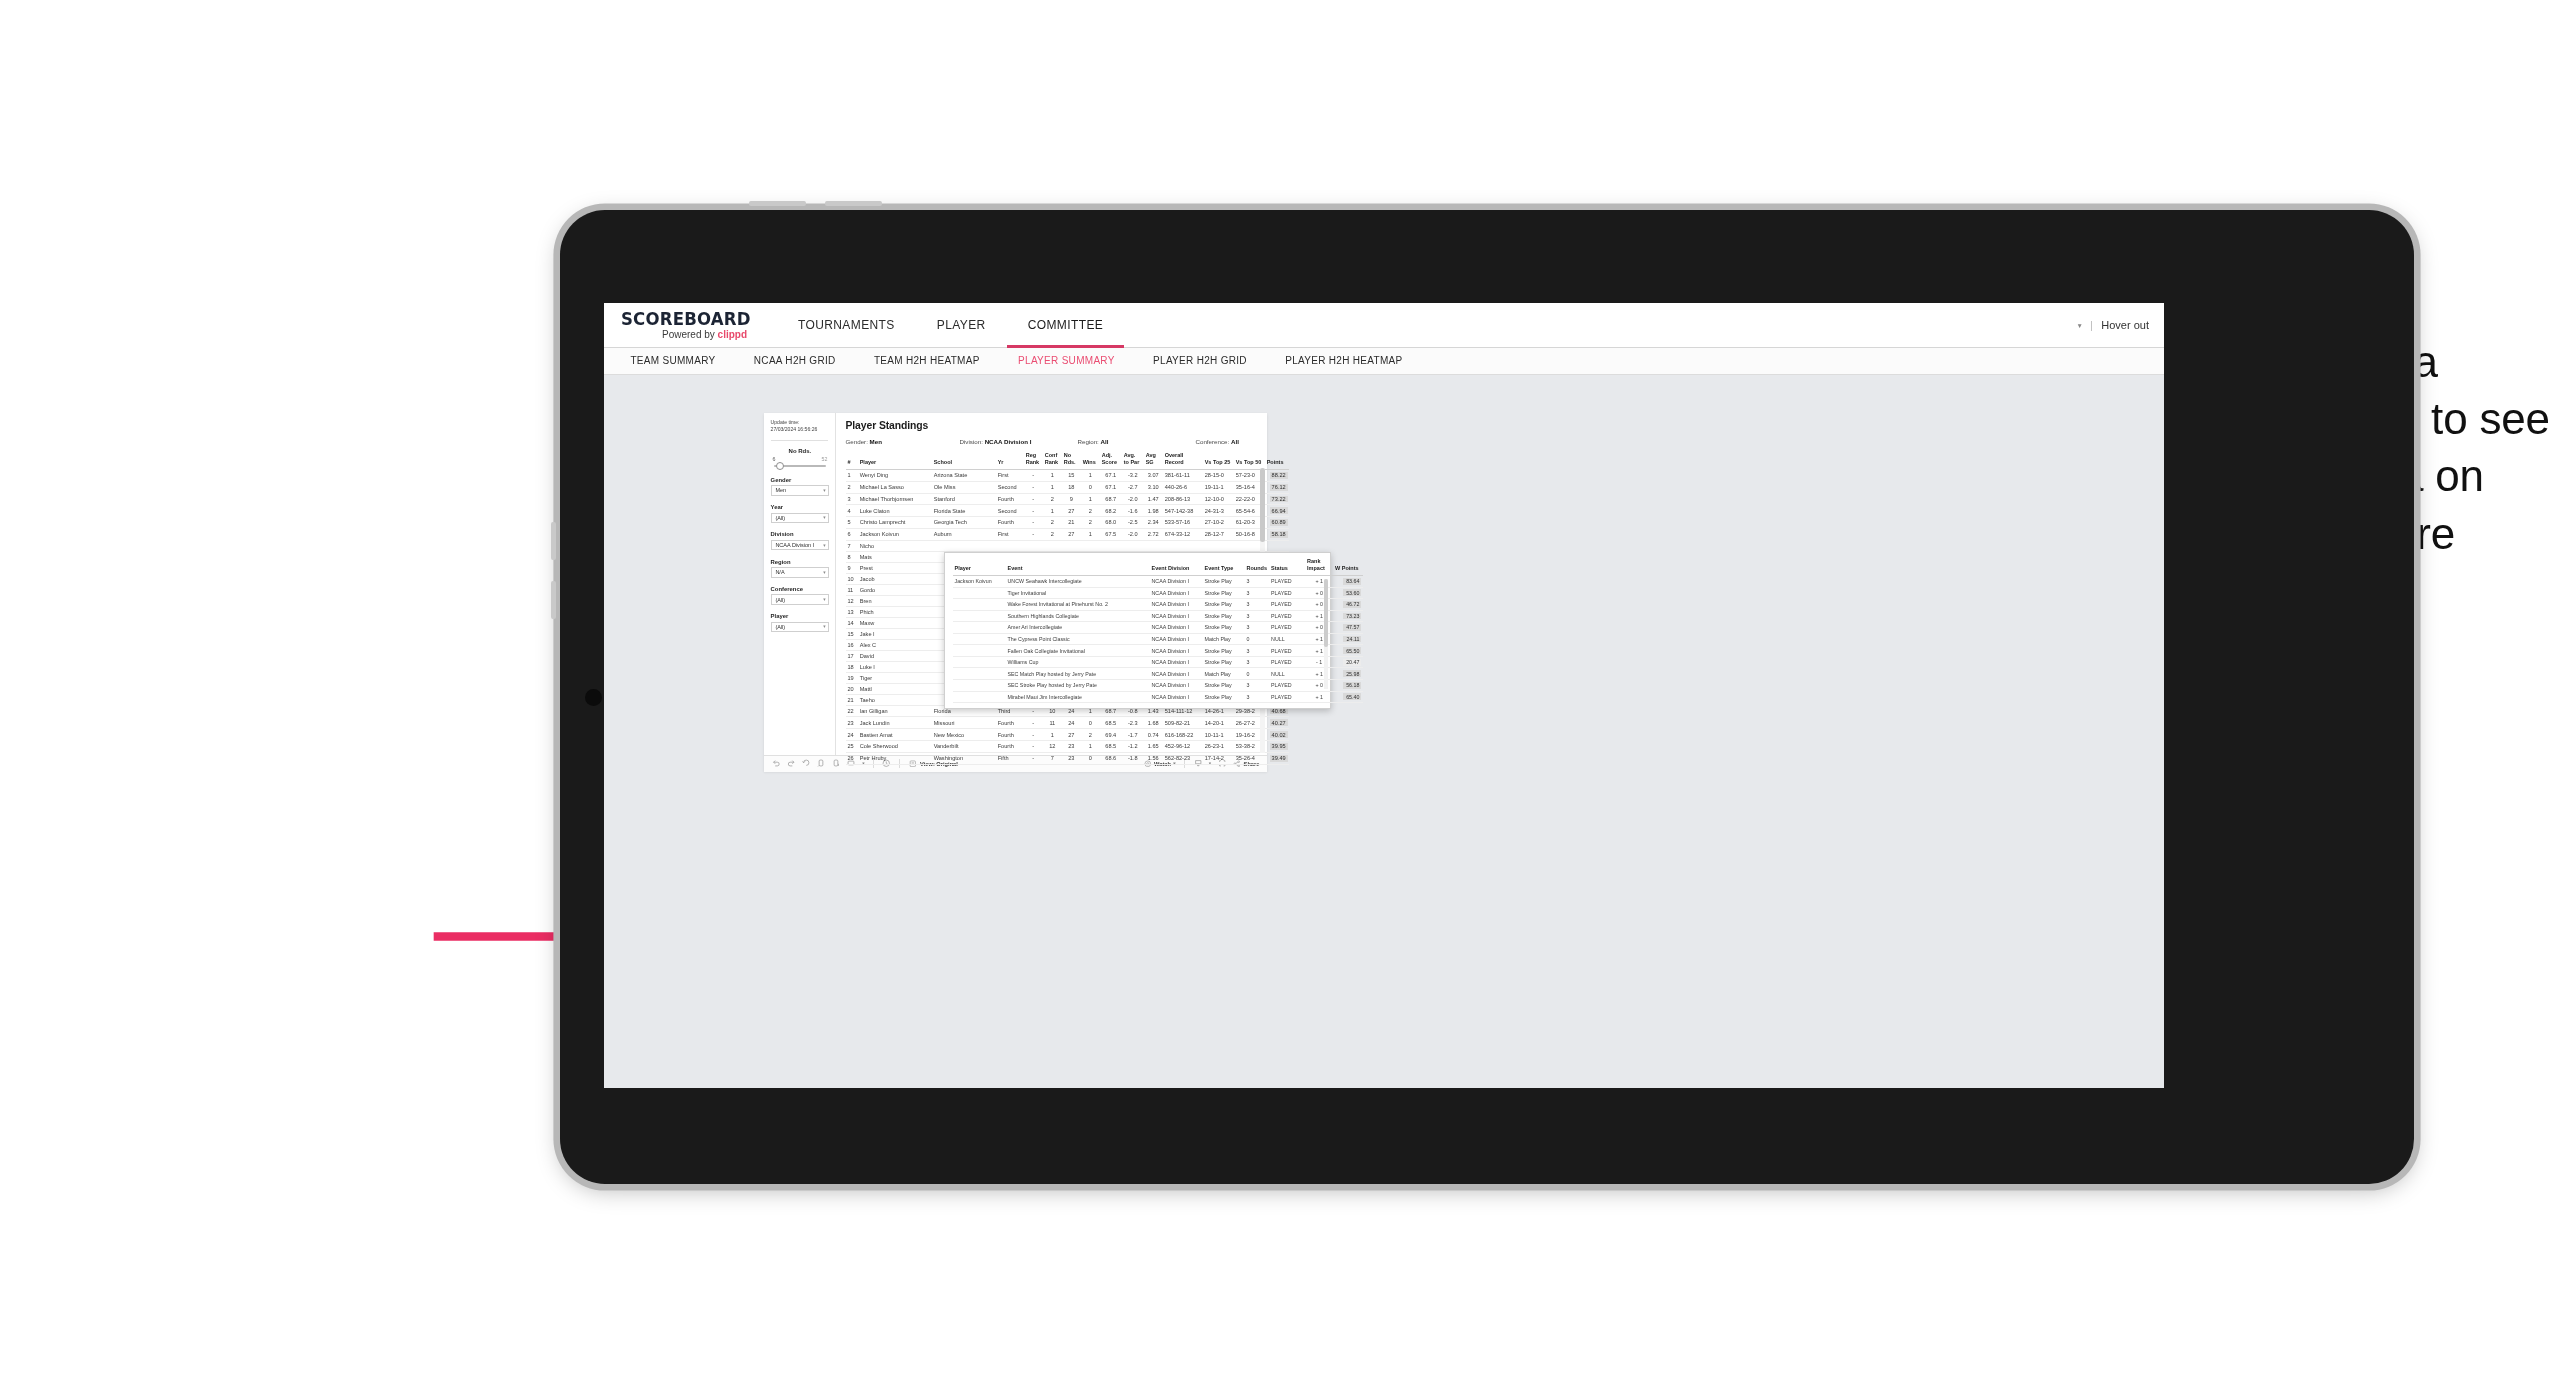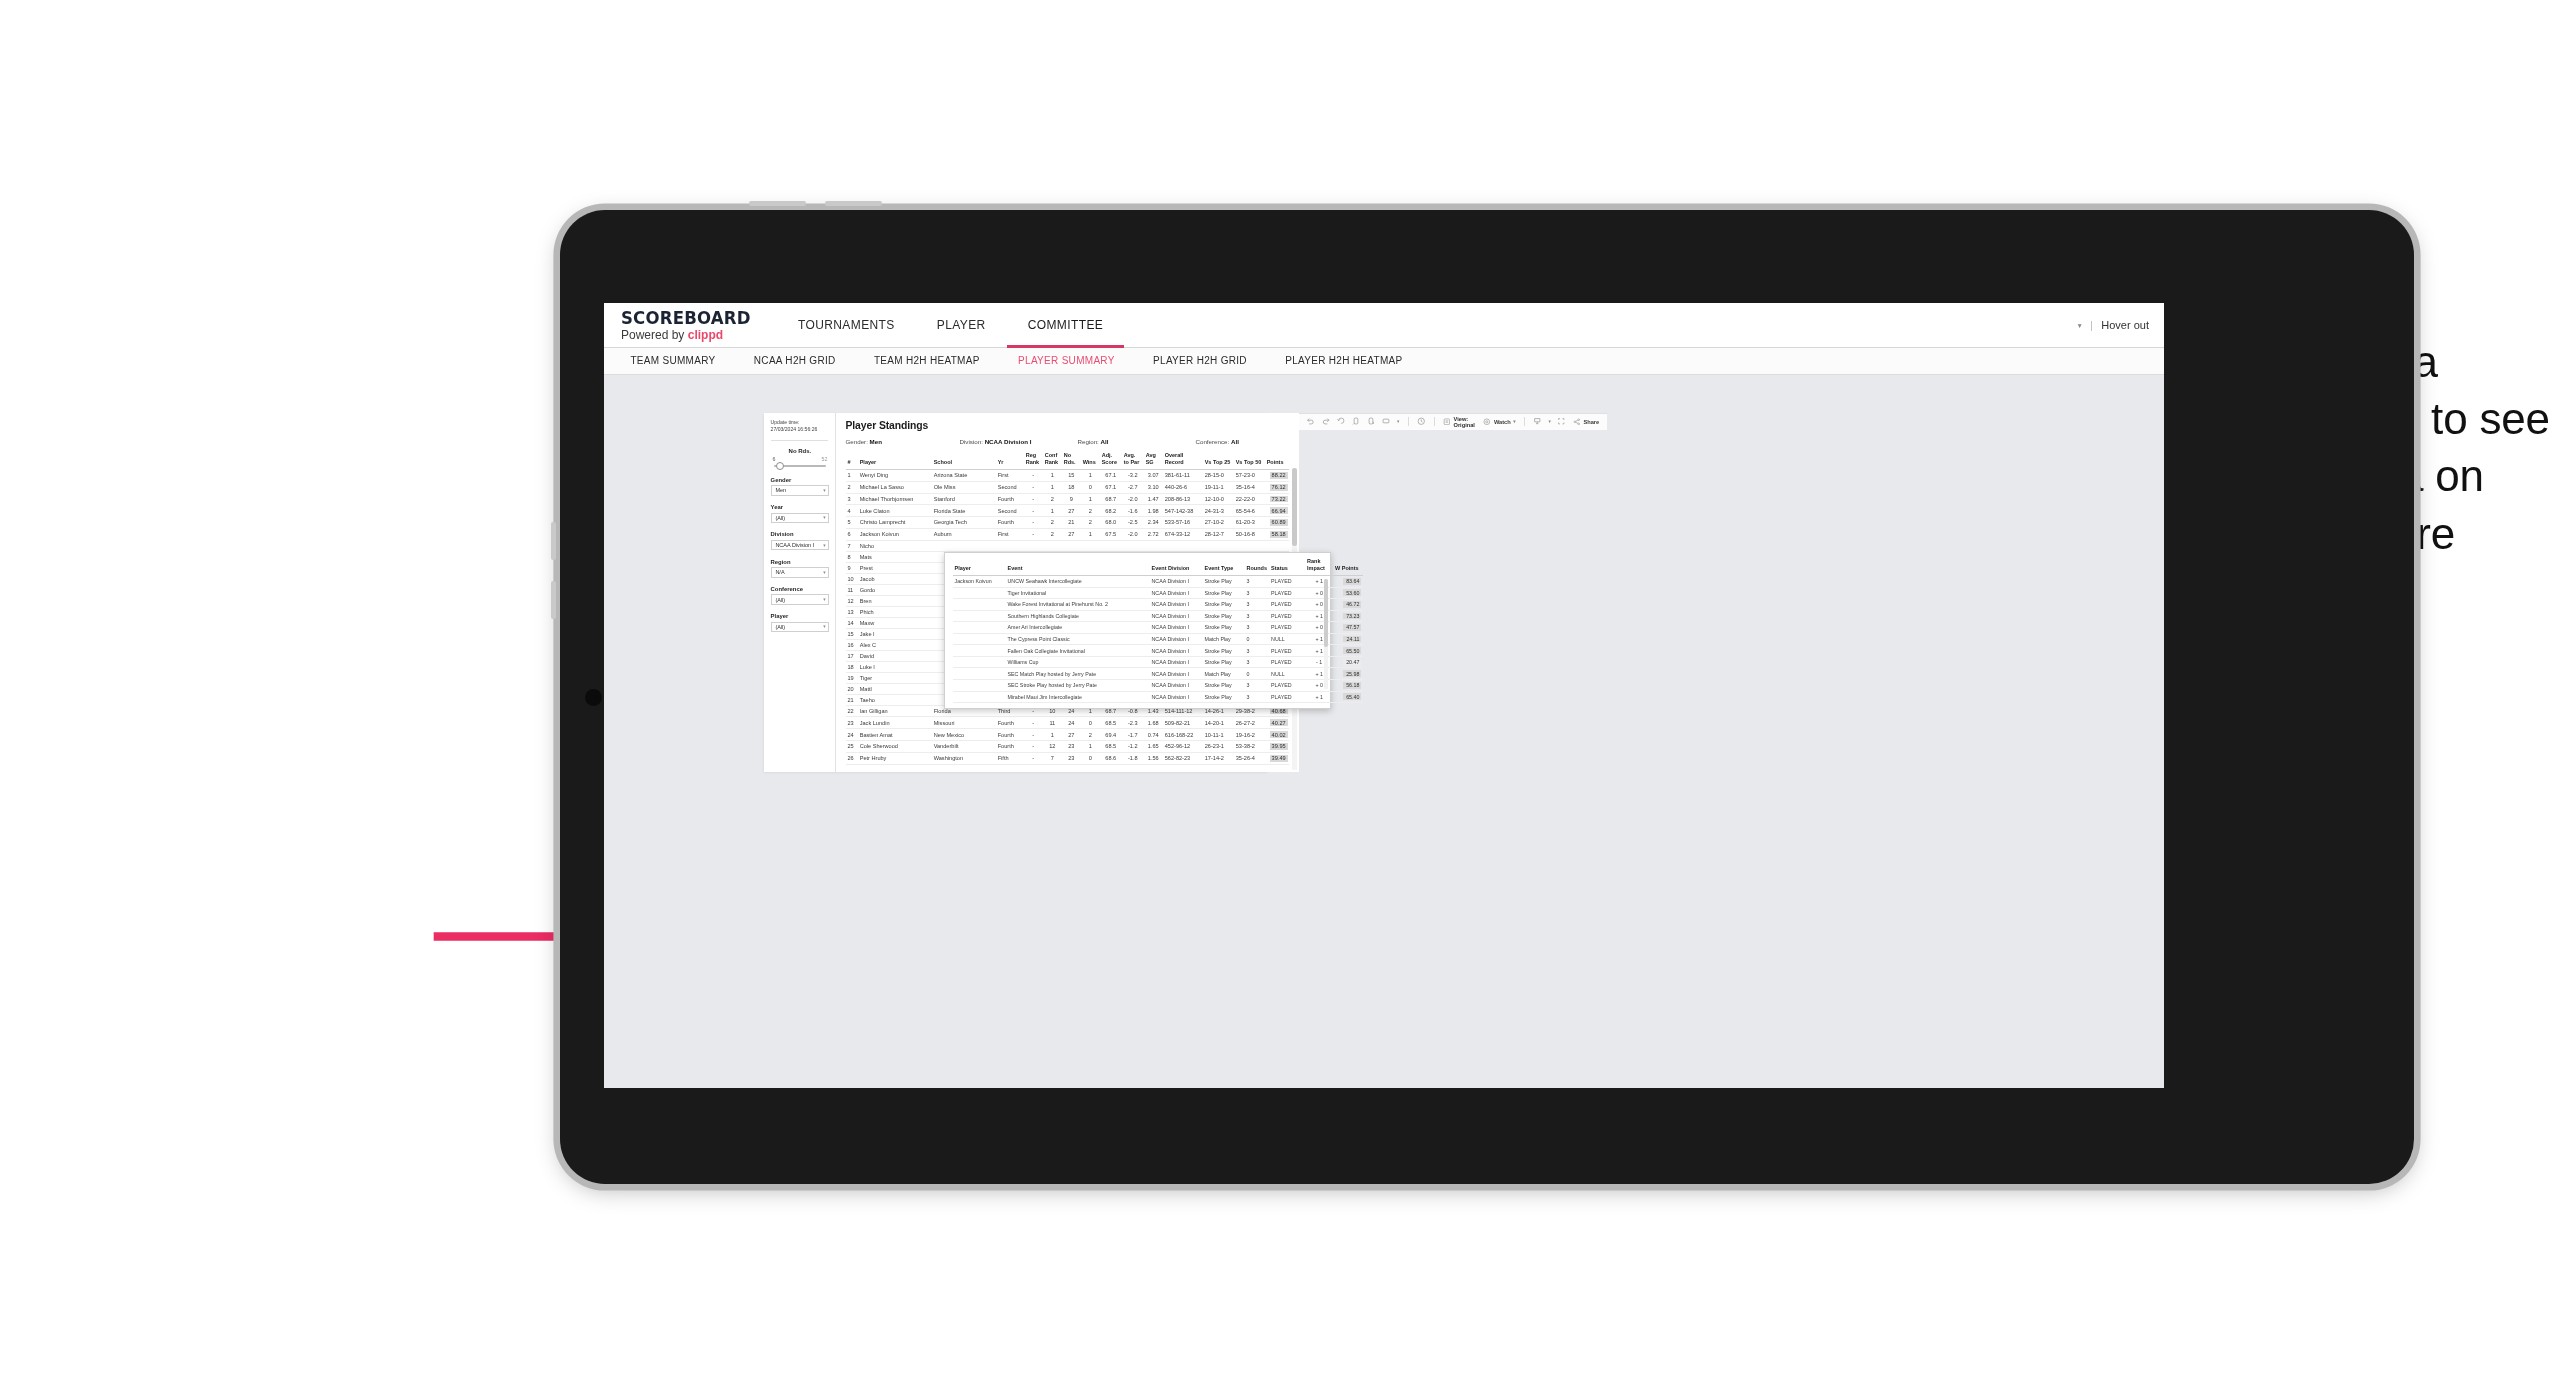--- a/index.html
+++ b/index.html
@@ -62,21 +62,21 @@
     border-bottom: 0.9px solid #d6d6d6;
     position: relative;
   }
   .brand { padding: 0 15px 0 17px; display:flex; flex-direction:column; justify-content:center; }
   .brand-title {
     font-family: "DejaVu Sans", sans-serif;
     font-weight: 700; font-size: 18px; letter-spacing: 0.2px;
     color: #1c2434; line-height: 1;
     transform: scaleX(0.92); transform-origin: left center;
   }
-  .brand-sub { font-size: 12px; color:#3b3b3b; margin-top:2.8px; line-height:1; }
+  .brand-sub { font-size: 10px; color:#3b3b3b; margin-top:2.8px; line-height:1;margin-left:41px; }
   .brand-sub b { color:#e8496b; font-weight:700; }
 
   .mainnav { display:flex; align-items:stretch; }
   .mainnav a {
     display:flex; align-items:center; padding: 0 21px;
     font-size: 12px; color:#2b2b2b; text-decoration:none;
     letter-spacing: 0.4px; position:relative;
   }
   .mainnav a.active { color:#1b1b1b; }
   .mainnav a.active::after{
@@ -101,21 +101,21 @@
   .subnav a.active { color:#ea4d72; }
 
   
   .wb-body { position:relative; height: calc(100% - 72px); background:#e7e9ec; }
 
   .viz {
     position:absolute; left:160px; top:38px;
     width: 503px; height: 359px;
     background:#ffffff;
     box-shadow: 0 0.9px 2.8px rgba(0,0,0,.10);
-    display:flex; flex-direction:row;
+    display:flex; flex-direction:column;
   }
   .viz-main { display:flex; flex:1; min-height:0; }
 
   
   .filters {
     width: 72px; flex:0 0 72px; padding: 6.6px 5.7px 3.8px 6.6px;
     border-right:0.9px solid #e2e2e2; background:#fff;
   }
   .upd { font-size:5.1px; color:#3f3f3f; line-height:1.35; }
   .fdiv { height:0.9px; background:#e0e0e0; margin:7.6px 0.9px 6.6px 0.9px; }

